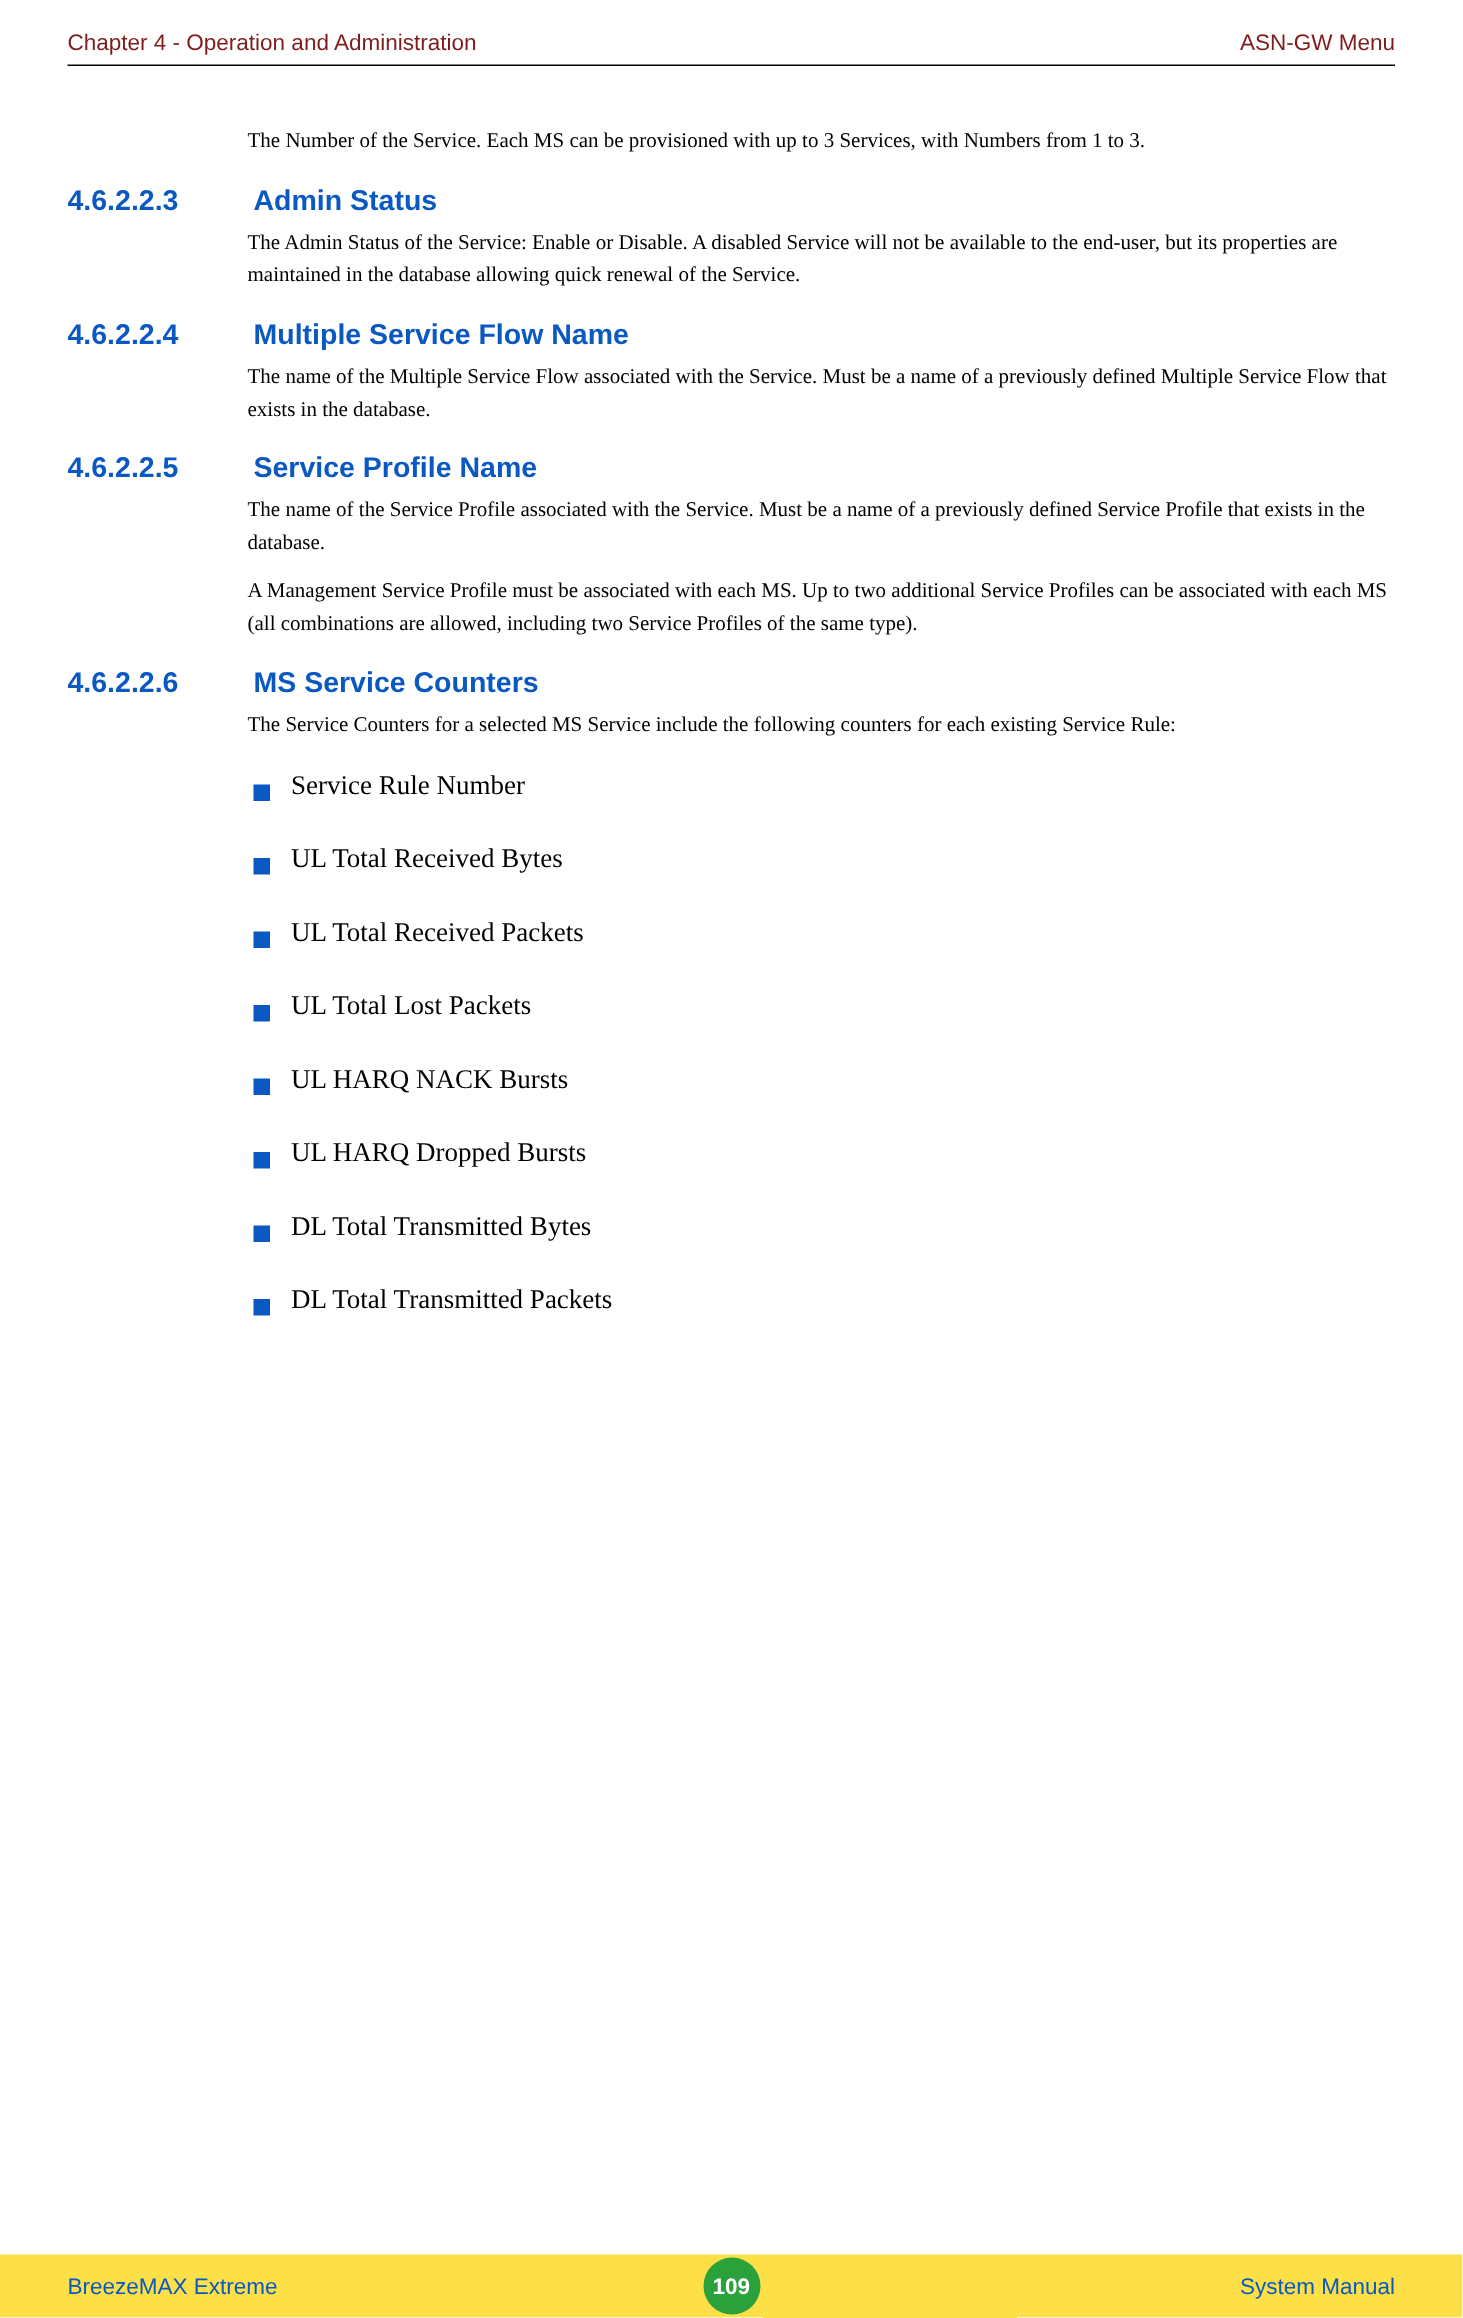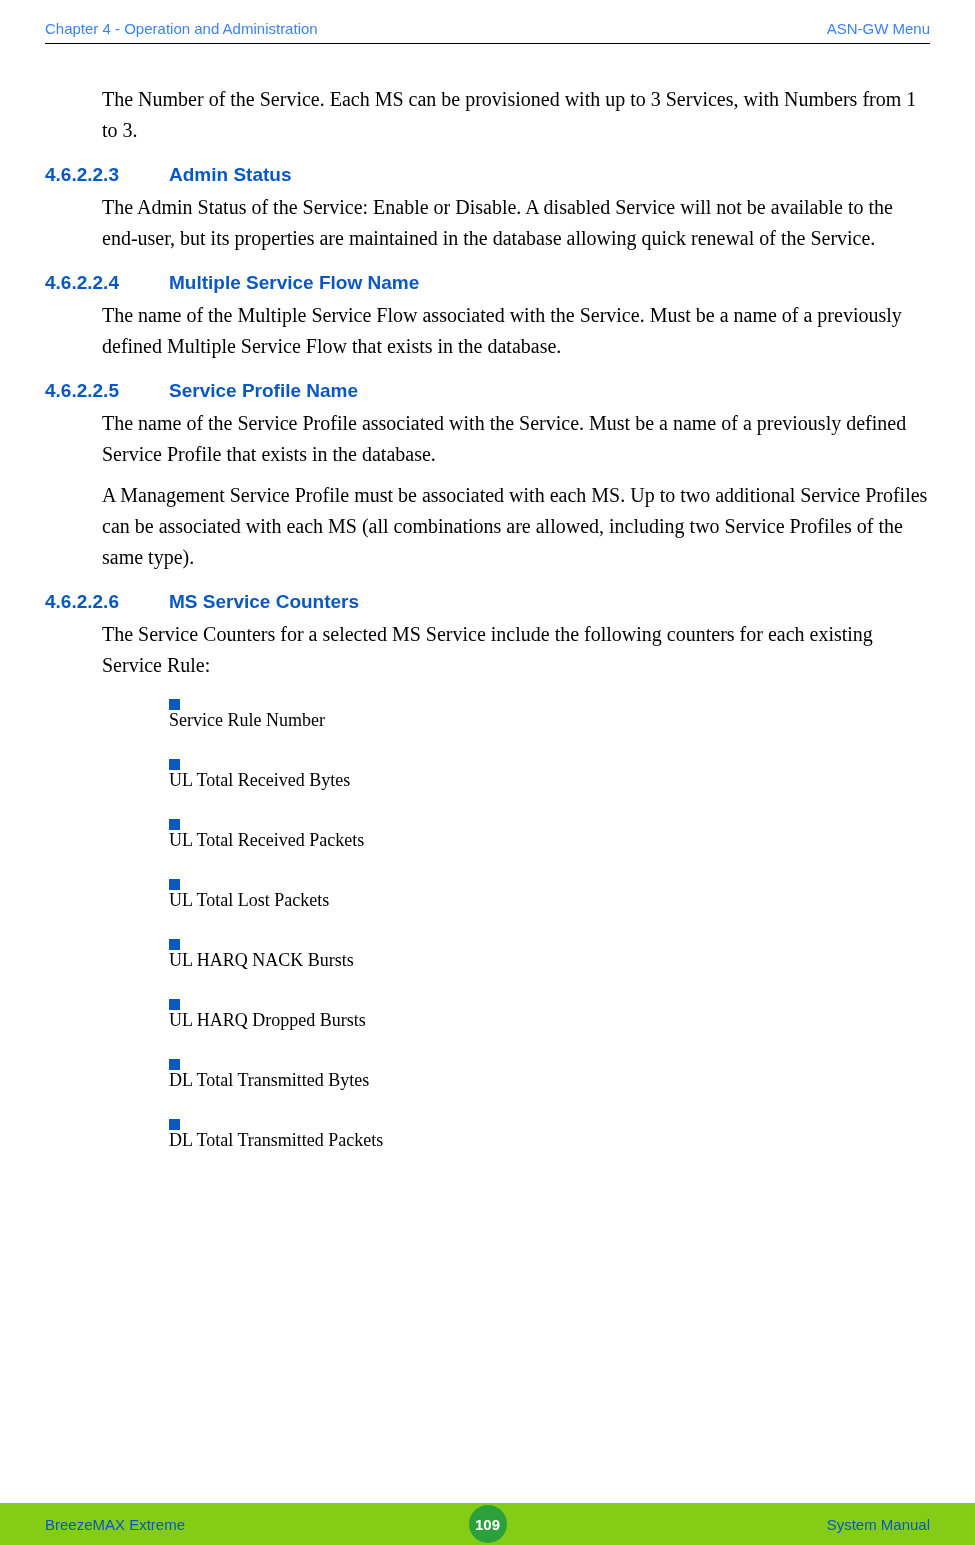--- a/index.html
+++ b/index.html
@@ -16,21 +16,21 @@
     color: #000;
   }
   .page {
     padding: 20px 45px 0 45px;
   }
   .header-line {
     display: flex;
     justify-content: space-between;
     font-family: Arial, Helvetica, sans-serif;
     font-size: 15px;
-    color: #3b82f6;
+    color: #7f1d1d;
     padding-bottom: 6px;
     border-bottom: 1px solid #000;
     margin-bottom: 40px;
   }
   .section {
     margin-bottom: 18px;
   }
   .sec-head {
     display: flex;
     align-items: baseline;
@@ -44,54 +44,53 @@
     width: 124px;
     flex-shrink: 0;
   }
   .sec-title {
     font-family: Arial, Helvetica, sans-serif;
     font-weight: bold;
     font-size: 19px;
     color: #0a58c2;
   }
   .body-text {
-    margin-left: 57px;
-    font-size: 20px;
+    margin-left: 120px;
+    font-size: 14px;
     line-height: 1.55;
     color: #000;
     margin-bottom: 10px;
   }
   .bullet-list {
     margin-left: 124px;
     margin-top: 18px;
   }
   .bullet-item {
     display: flex;
-    align-items: flex-start;
+    align-items: flex-end;
     margin-bottom: 28px;
-    flex-direction: column;
   }
   .bullet-sq {
     width: 11px;
     height: 11px;
     background: #0a58c2;
     flex-shrink: 0;
     margin-right: 14px;
   }
   .bullet-text {
     font-size: 18px;
     color: #000;
   }
   .footer {
     position: absolute;
     left: 0;
     right: 0;
     bottom: 0;
     height: 42px;
-    background: #84cc16;
+    background: #fde047;
     display: flex;
     align-items: center;
     justify-content: space-between;
     padding: 0 45px;
     font-family: Arial, Helvetica, sans-serif;
     font-size: 15px;
   }
   .footer-left {
     color: #0a58c2;
   }

